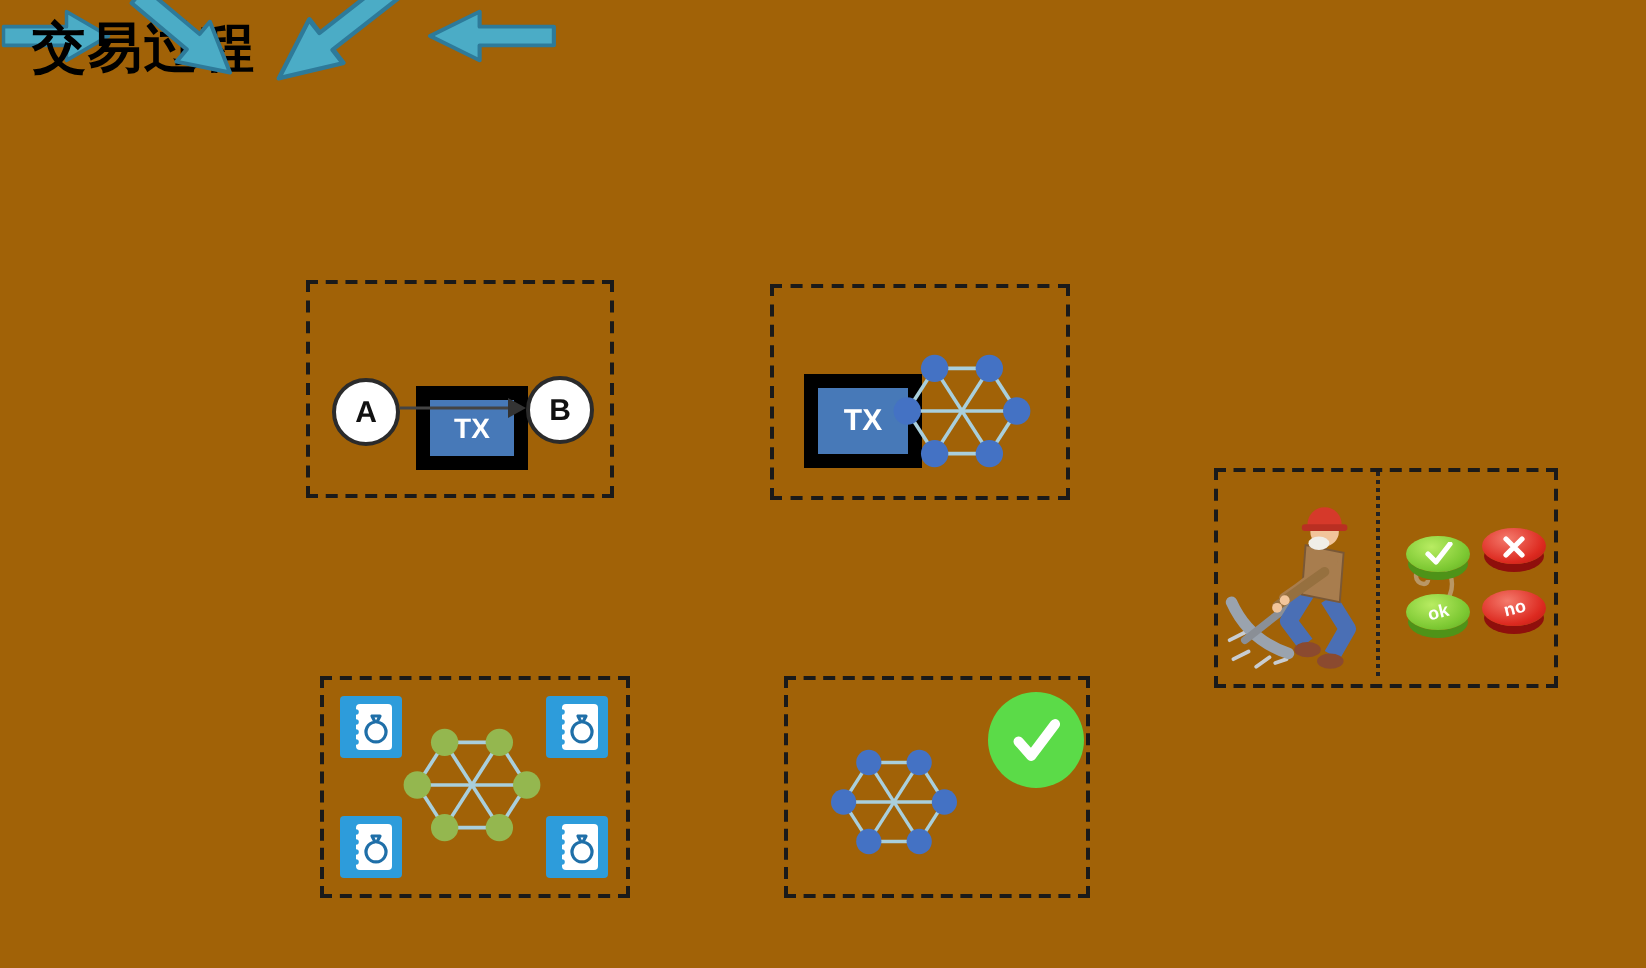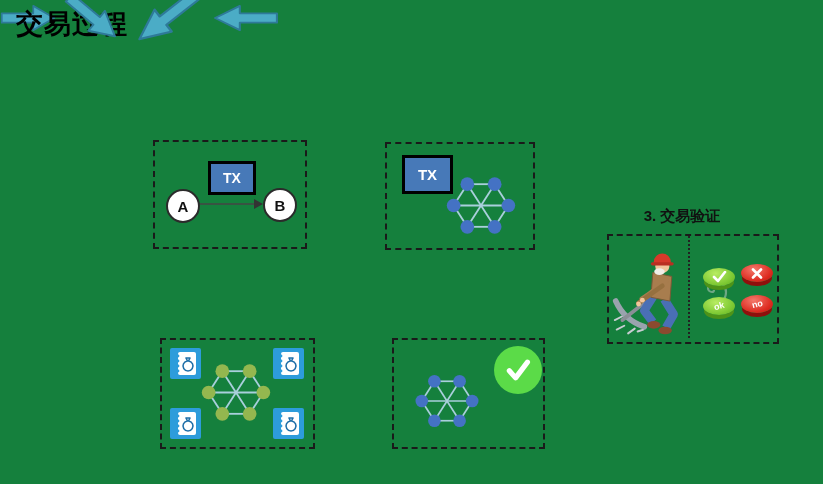--- a/index.html
+++ b/index.html
@@ -1,17 +1,17 @@
 <!DOCTYPE html>
 <html><head>
 <meta charset="utf-8">
 <style>
   html,body{margin:0;padding:0;background:#fff;}
   .canvas{
-    position:relative; width:823px; height:484px; background:#15803d;
+    position:relative; width:823px; height:484px; background:#a16207;
     font-family:"Liberation Sans","DejaVu Sans",sans-serif; overflow:hidden;
   }
   .page-title{
     position:absolute; left:16px; top:6px; margin:0;
     font-size:27px; font-weight:800; color:#000; letter-spacing:1px;
   }
   .dashed-box{position:absolute; border:2px dashed #1a1a1a; background:transparent;}
   .box1{left:153px; top:140px; width:150px; height:105px;}
   .box2{left:385px; top:142px; width:146px; height:104px;}
   .box3{left:607px; top:234px; width:168px; height:106px;}
@@ -20,22 +20,22 @@
   .box3-divider{position:absolute; left:688px; top:236px; height:102px; width:0; border-left:2px dotted #222;}
   .step-label{
     position:absolute; text-align:center; font-weight:600; font-size:15px; color:#111; white-space:nowrap;
   }
   .lbl1{left:130px; top:112px; width:200px;}
   .lbl2{left:358px; top:112px; width:200px;}
   .lbl3{left:582px; top:207px; width:200px;}
   .lbl4{left:350px; top:309px; width:240px;}
   .lbl5{left:125px; top:309px; width:200px;}
   .tx-box{
-    position:absolute; background:#4779B8; border:3px solid #000000; color:#fff;
-    font-weight:700; display:flex; align-items:center; justify-content:center;
+    position:absolute; background:#4779B8; border:7px solid #000000; color:#fff;
+    font-weight:700; display:flex; align-items:center; justify-content:center;margin-top:32px;
   }
   .tx1{left:208px; top:161px; width:42px; height:28px; font-size:14px;}
   .tx2{left:402px; top:155px; width:45px; height:33px; font-size:15px;}
   .node-circle{
     position:absolute; width:30px; height:30px; border:2px solid #2b2b2b; border-radius:50%;
     background:#fff; display:flex; align-items:center; justify-content:center;
     font-weight:700; font-size:15px; color:#111;
   }
   .nodeA{left:166px; top:189px;}
   .nodeB{left:263px; top:188px;}
@@ -57,21 +57,20 @@
   .watermark{opacity:0.45;}
 </style>
 </head>
 <body>
 
 <div class="canvas">
 
   <h1 class="page-title">交易过程</h1>
 
   
-  <div class="step-label lbl3">3. 交易验证</div>
 
   
   <div class="dashed-box box1"></div>
   <div class="dashed-box box2"></div>
   <div class="dashed-box box3"></div>
   <div class="dashed-box box4"></div>
   <div class="dashed-box box5"></div>
   <div class="box3-divider"></div>
 
   

